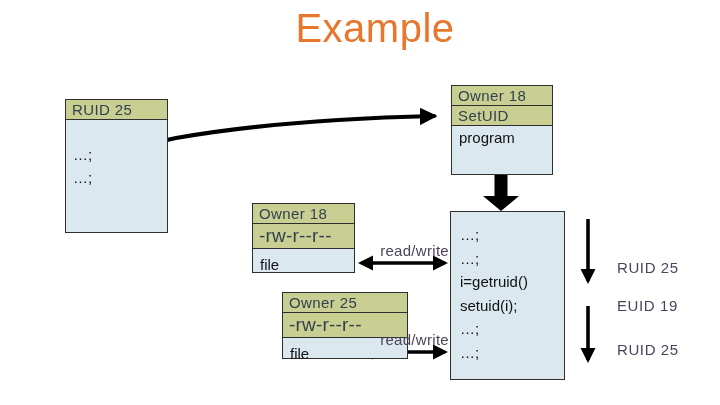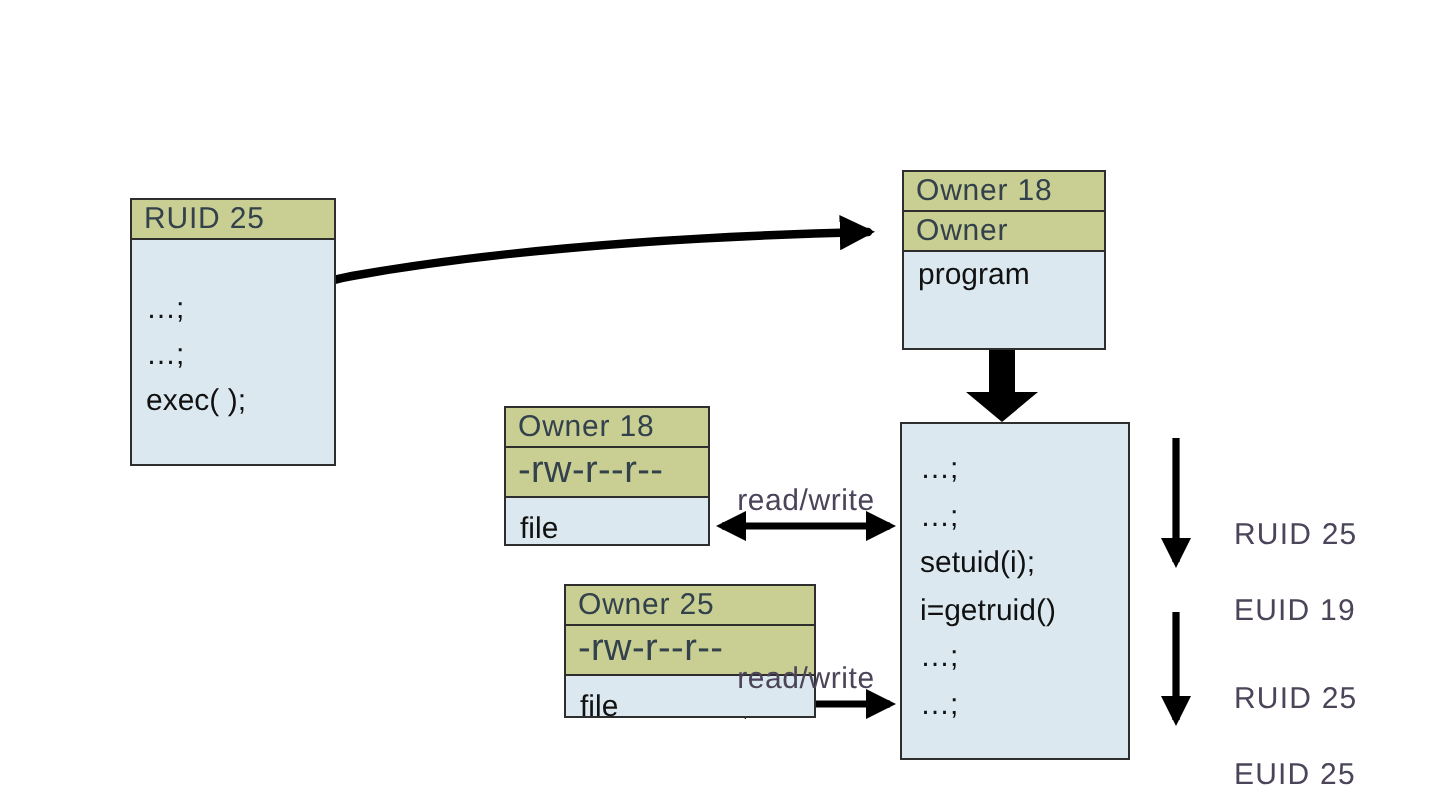--- a/index.html
+++ b/index.html
@@ -17,21 +17,21 @@
   .box .hdr{
     background:#c9cf92;border-bottom:1px solid #2e2e2e;color:#33414d;
     font-size:15px;letter-spacing:0.4px;padding:1px 0 1px 6px;white-space:nowrap;overflow:hidden;
   }
   .box .hdr.small{font-size:19px;letter-spacing:0.2px;}
   .box .bodytxt{color:#111;font-size:15px;padding-left:7px;}
   .process-lines{padding-top:23px;line-height:23px;}
   .code-lines{padding-top:11px;line-height:23.6px;font-size:15px;color:#111;padding-left:9px;}
   .filelbl{padding-top:7px;}
   .rw-label{
-    position:absolute;width:92px;text-align:center;font-size:15px;
+    position:absolute;width:92px;text-align:right;font-size:15px;
     color:#4c4459;letter-spacing:0.3px;
   }
   .state-label{
     position:absolute;font-size:15px;color:#4c4459;line-height:19px;
     letter-spacing:0.6px;white-space:pre-line;
   }
 </style>
 </head>
 <body>
 
@@ -51,64 +51,63 @@
       <polygon points="483,196 519,196 501,211" fill="#000"></polygon>
     </g>
 
     <line x1="361" y1="263" x2="445" y2="263" stroke="#000" stroke-width="3.6" marker-start="url(#mA)" marker-end="url(#mA)"></line>
     <line x1="361" y1="352" x2="445" y2="352" stroke="#000" stroke-width="3.6" marker-start="url(#mA)" marker-end="url(#mA)"></line>
 
     <line x1="588" y1="219" x2="588" y2="281" stroke="#000" stroke-width="3.6" marker-end="url(#mA)"></line>
     <line x1="588" y1="306" x2="588" y2="360" stroke="#000" stroke-width="3.6" marker-end="url(#mA)"></line>
   </svg>
 
+  <h1 class="title">Example</h1>
 
   <div class="box" style="left:65px;top:99px;width:103px;height:134px;">
     <div class="hdr">RUID 25</div>
     <div class="bodytxt process-lines">
       <div>…;</div>
       <div>…;</div>
-      <div>exec( );</div>
     </div>
   </div>
 
   <div class="box" style="left:451px;top:85px;width:102px;height:90px;">
     <div class="hdr">Owner 18</div>
-    <div class="hdr">Owner</div>
+    <div class="hdr">SetUID</div>
     <div class="bodytxt" style="padding-top:3px;">program</div>
   </div>
 
   <div class="box" style="left:252px;top:203px;width:103px;height:70px;">
     <div class="hdr">Owner 18</div>
     <div class="hdr small">-rw-r--r--</div>
     <div class="bodytxt filelbl">file</div>
   </div>
 
   <div class="box" style="left:252px;top:292px;width:126px;height:67px;margin-left:30px;">
     <div class="hdr">Owner 25</div>
     <div class="hdr small">-rw-r--r--</div>
     <div class="bodytxt filelbl">file</div>
   </div>
 
   <div class="box" style="left:450px;top:211px;width:115px;height:169px;">
     <div class="code-lines">
       <div>…;</div>
       <div>…;</div>
+      <div>i=getruid()</div>
       <div>setuid(i);</div>
-      <div>i=getruid()</div>
       <div>…;</div>
       <div>…;</div>
     </div>
   </div>
 
   <div class="rw-label" style="left:357px;top:242px;">read/write</div>
   <div class="rw-label" style="left:357px;top:331px;">read/write</div>
 
   <div class="state-label" style="left:617px;top:239px;">
     <div>RUID 25</div>
     <div>EUID 19</div>
   </div>
   <div class="state-label" style="left:617px;top:321px;">
     <div>RUID 25</div>
-    <div>EUID 25</div>
   </div>
 
 </div>
 
 </body></html>

